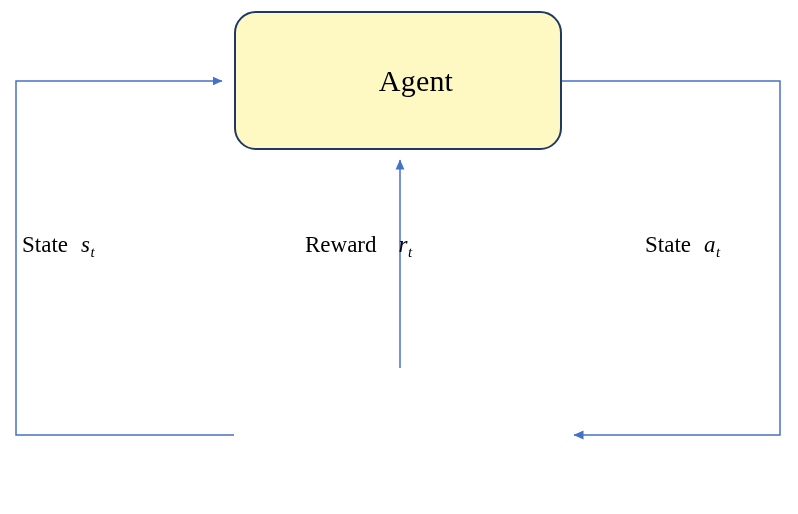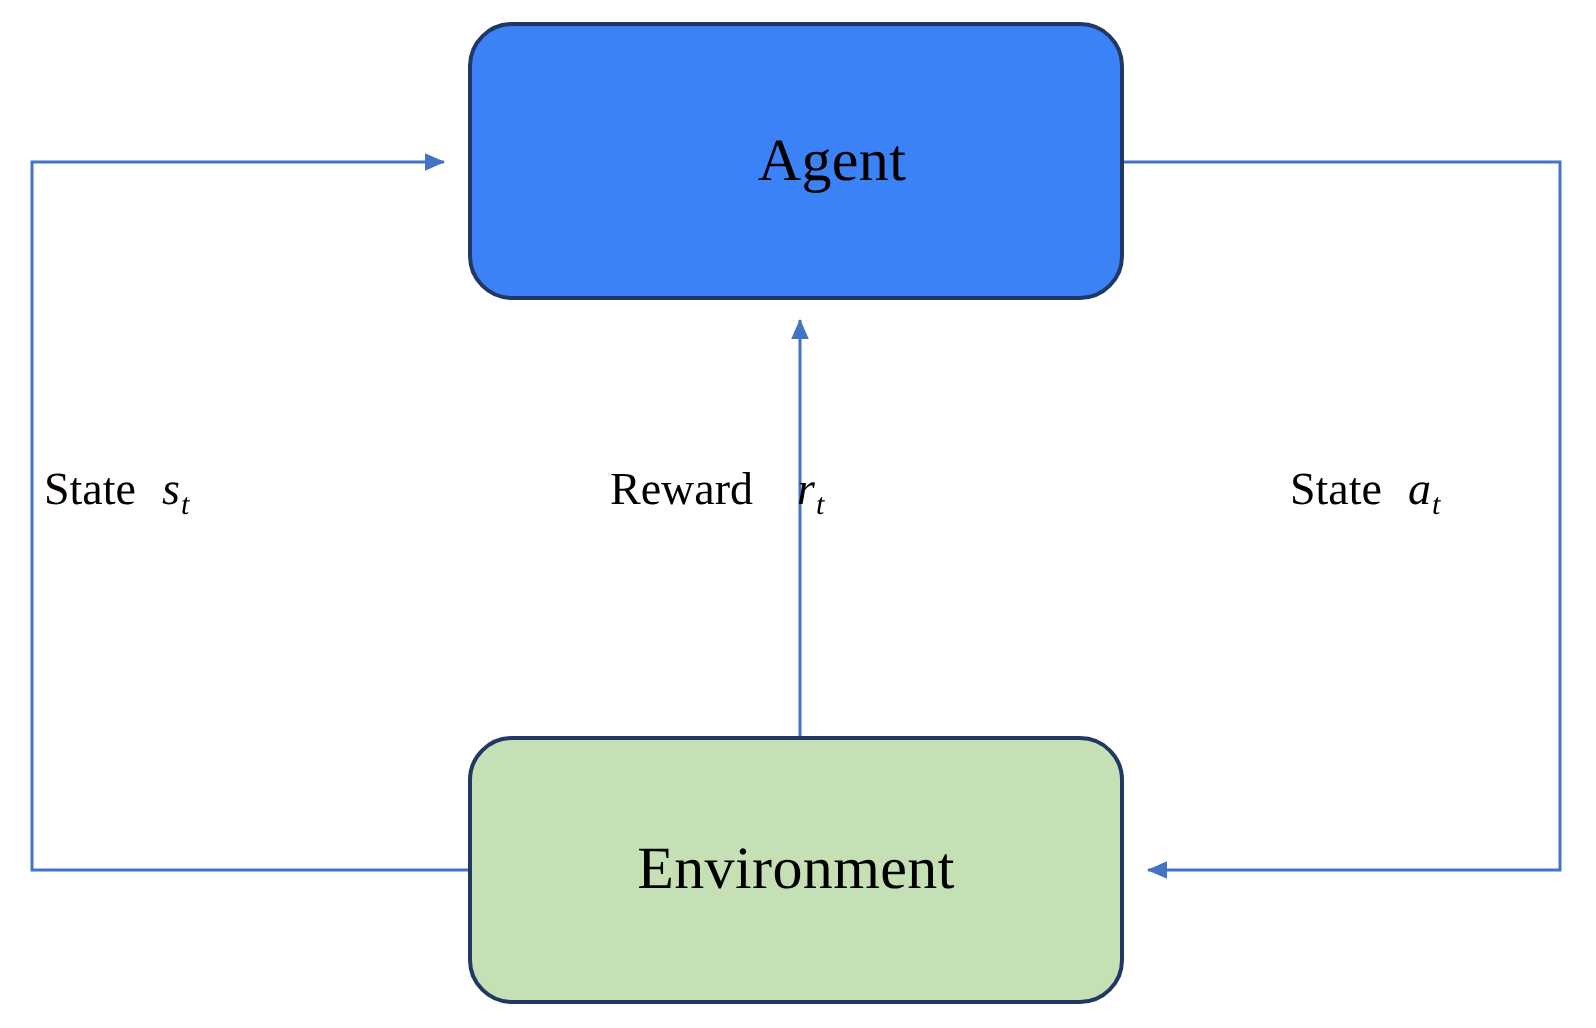--- a/index.html
+++ b/index.html
@@ -33,21 +33,21 @@
     display: flex;
     align-items: center;
     justify-content: center;
     z-index: 2;
   }
   #node-agent {
     left: 234px;
     top: 11px;
     width: 328px;
     height: 139px;
-    background: #3b82f6;
+    background: #fef9c3;
     padding-left: 36px;
   }
   #node-environment {
     left: 234px;
     top: 368px;
     width: 328px;
     height: 134px;
     background: #C5E0B4;
   }
   .node-label {
@@ -120,23 +120,20 @@
 
     <path d="M 562 81 L 780 81 L 780 435 L 574 435" fill="none" stroke="#4472C4" stroke-width="1.5" marker-end="url(#arrow-left)"></path>
 
     <path d="M 400 368 L 400 160" fill="none" stroke="#4472C4" stroke-width="1.5" marker-end="url(#arrow-up)"></path>
   </svg>
 
   <div class="node-box" id="node-agent">
     <span class="node-label">Agent</span>
   </div>
 
-  <div class="node-box" id="node-environment">
-    <span class="node-label">Environment</span>
-  </div>
 
   <div class="edge-label" id="label-reward">
     <span class="lbl-word">Reward</span><span class="gap-md"></span><span class="lbl-sym">r</span><span class="lbl-sub">t</span>
   </div>
 
   <div class="edge-label" id="label-state">
     <span class="lbl-word">State</span><span class="gap-sm"></span><span class="lbl-sym">s</span><span class="lbl-sub">t</span>
   </div>
 
   <div class="edge-label" id="label-action">

